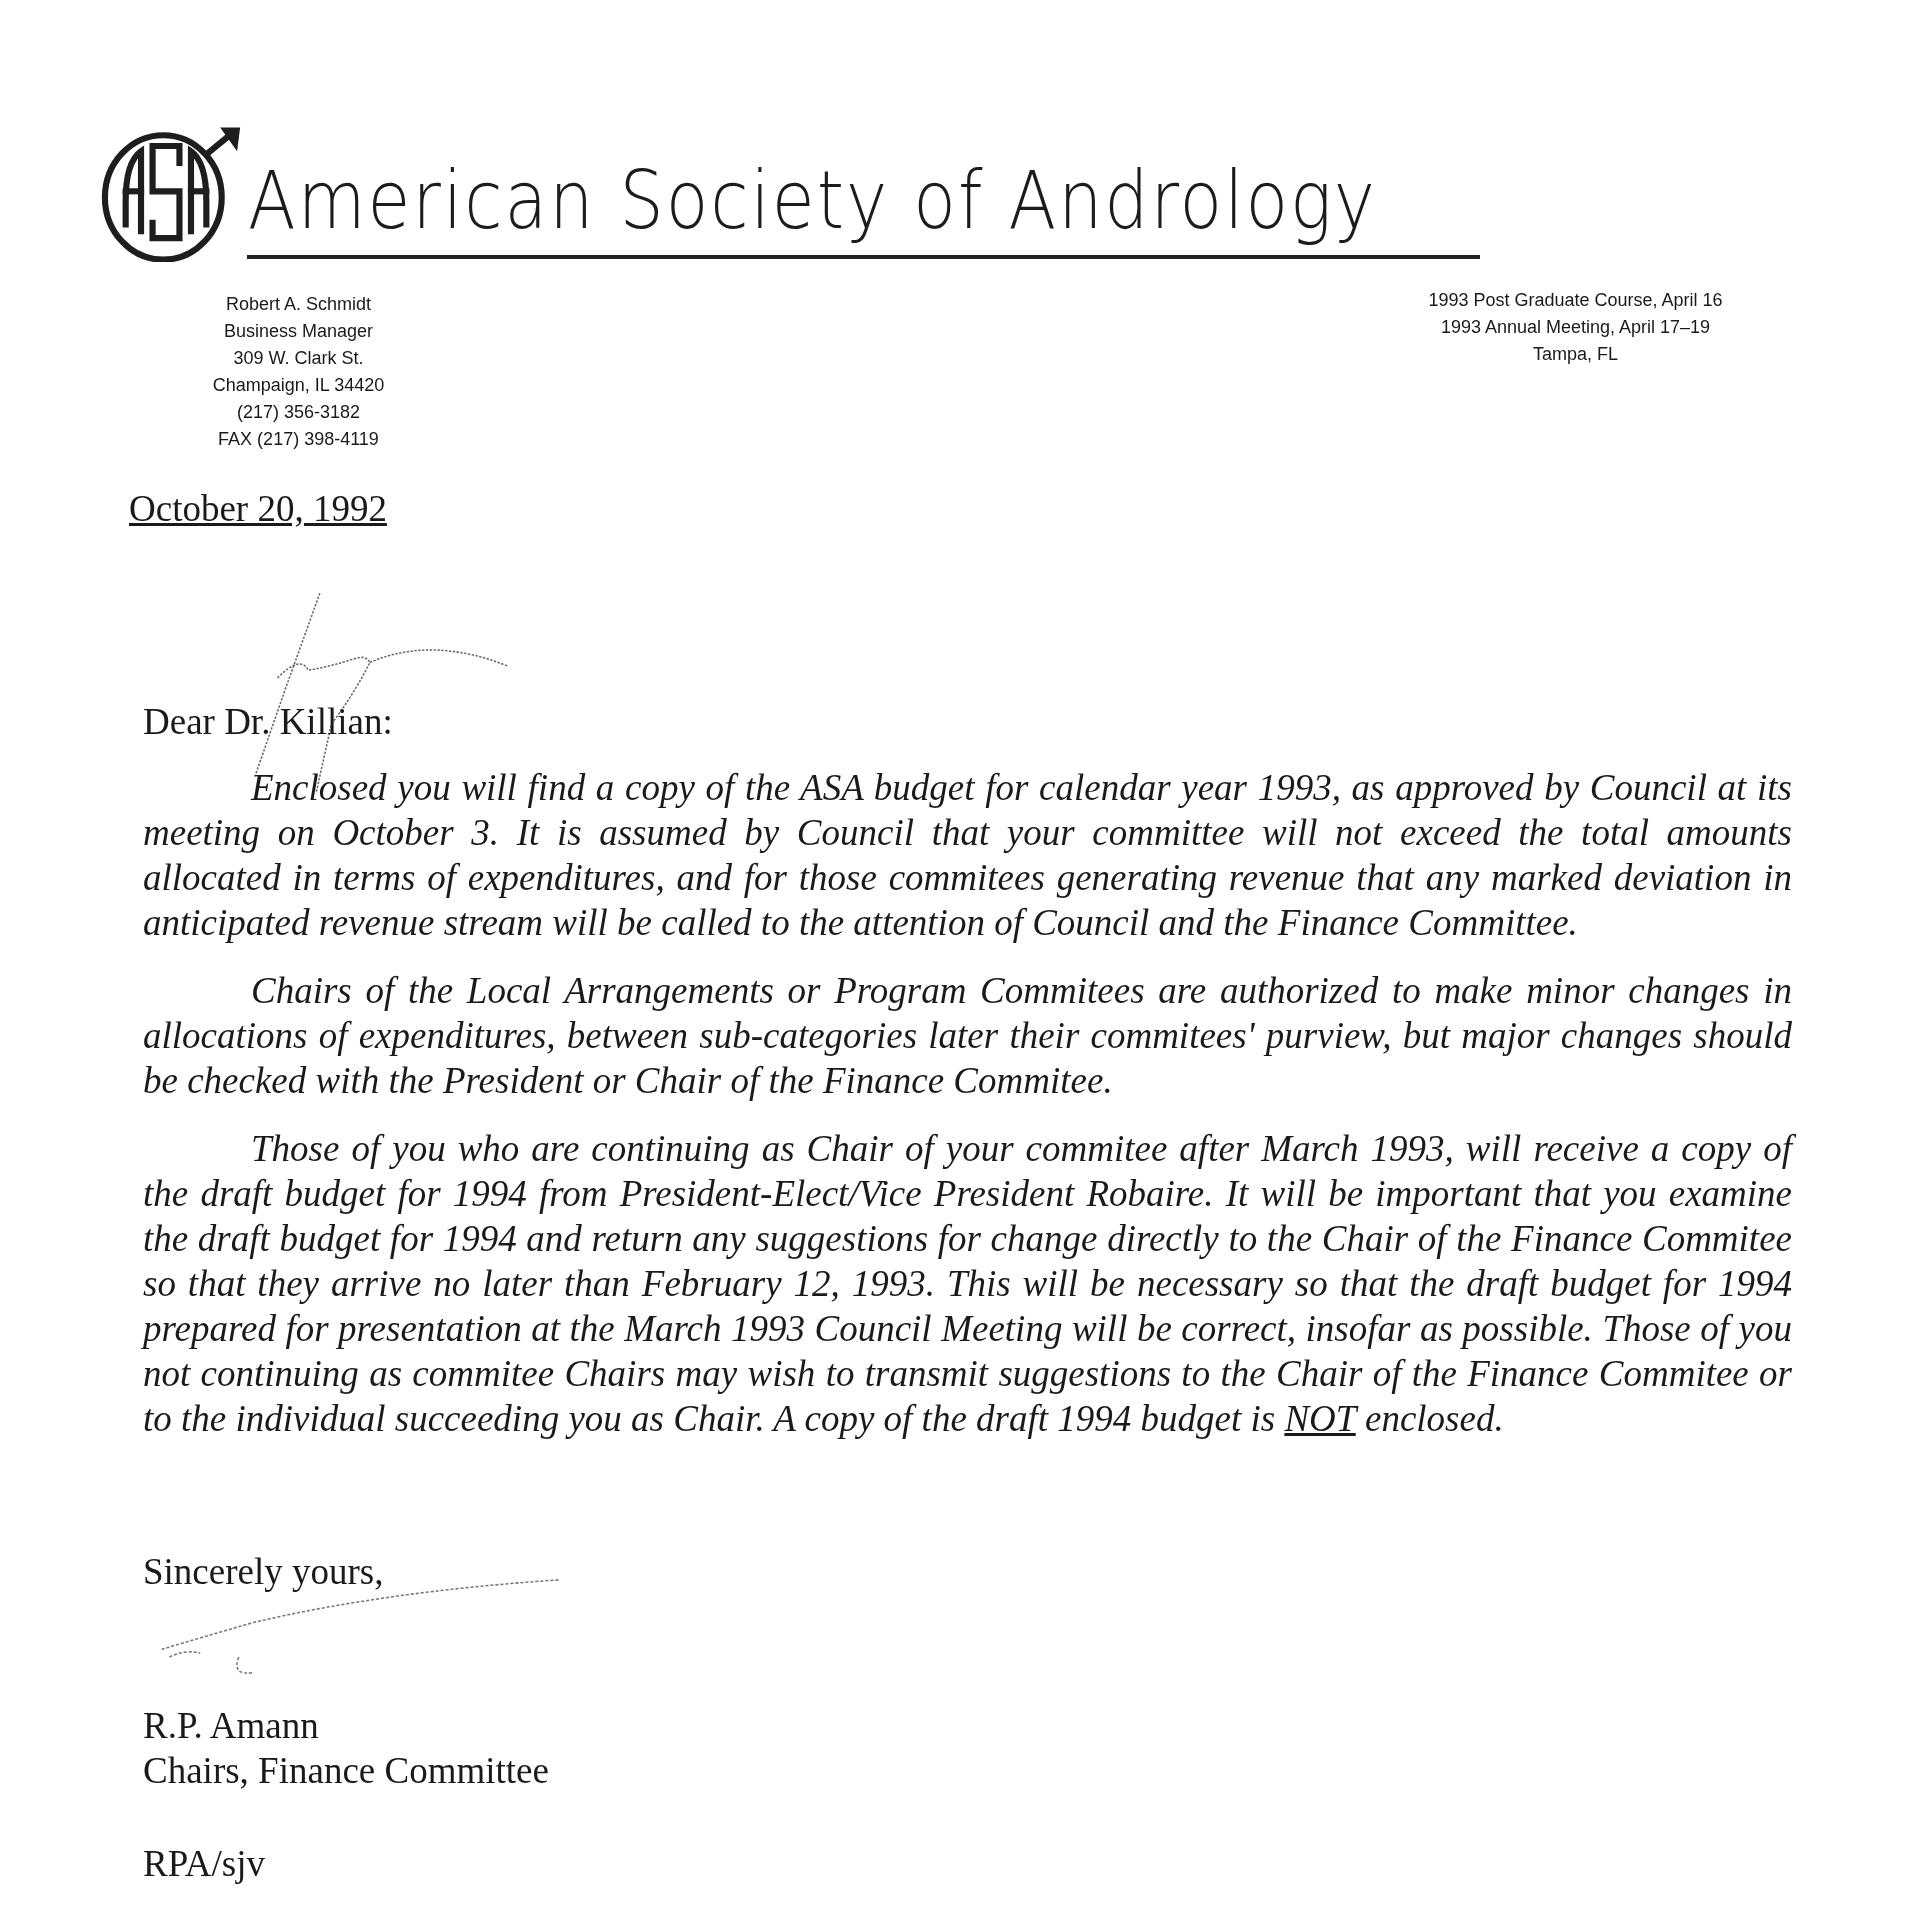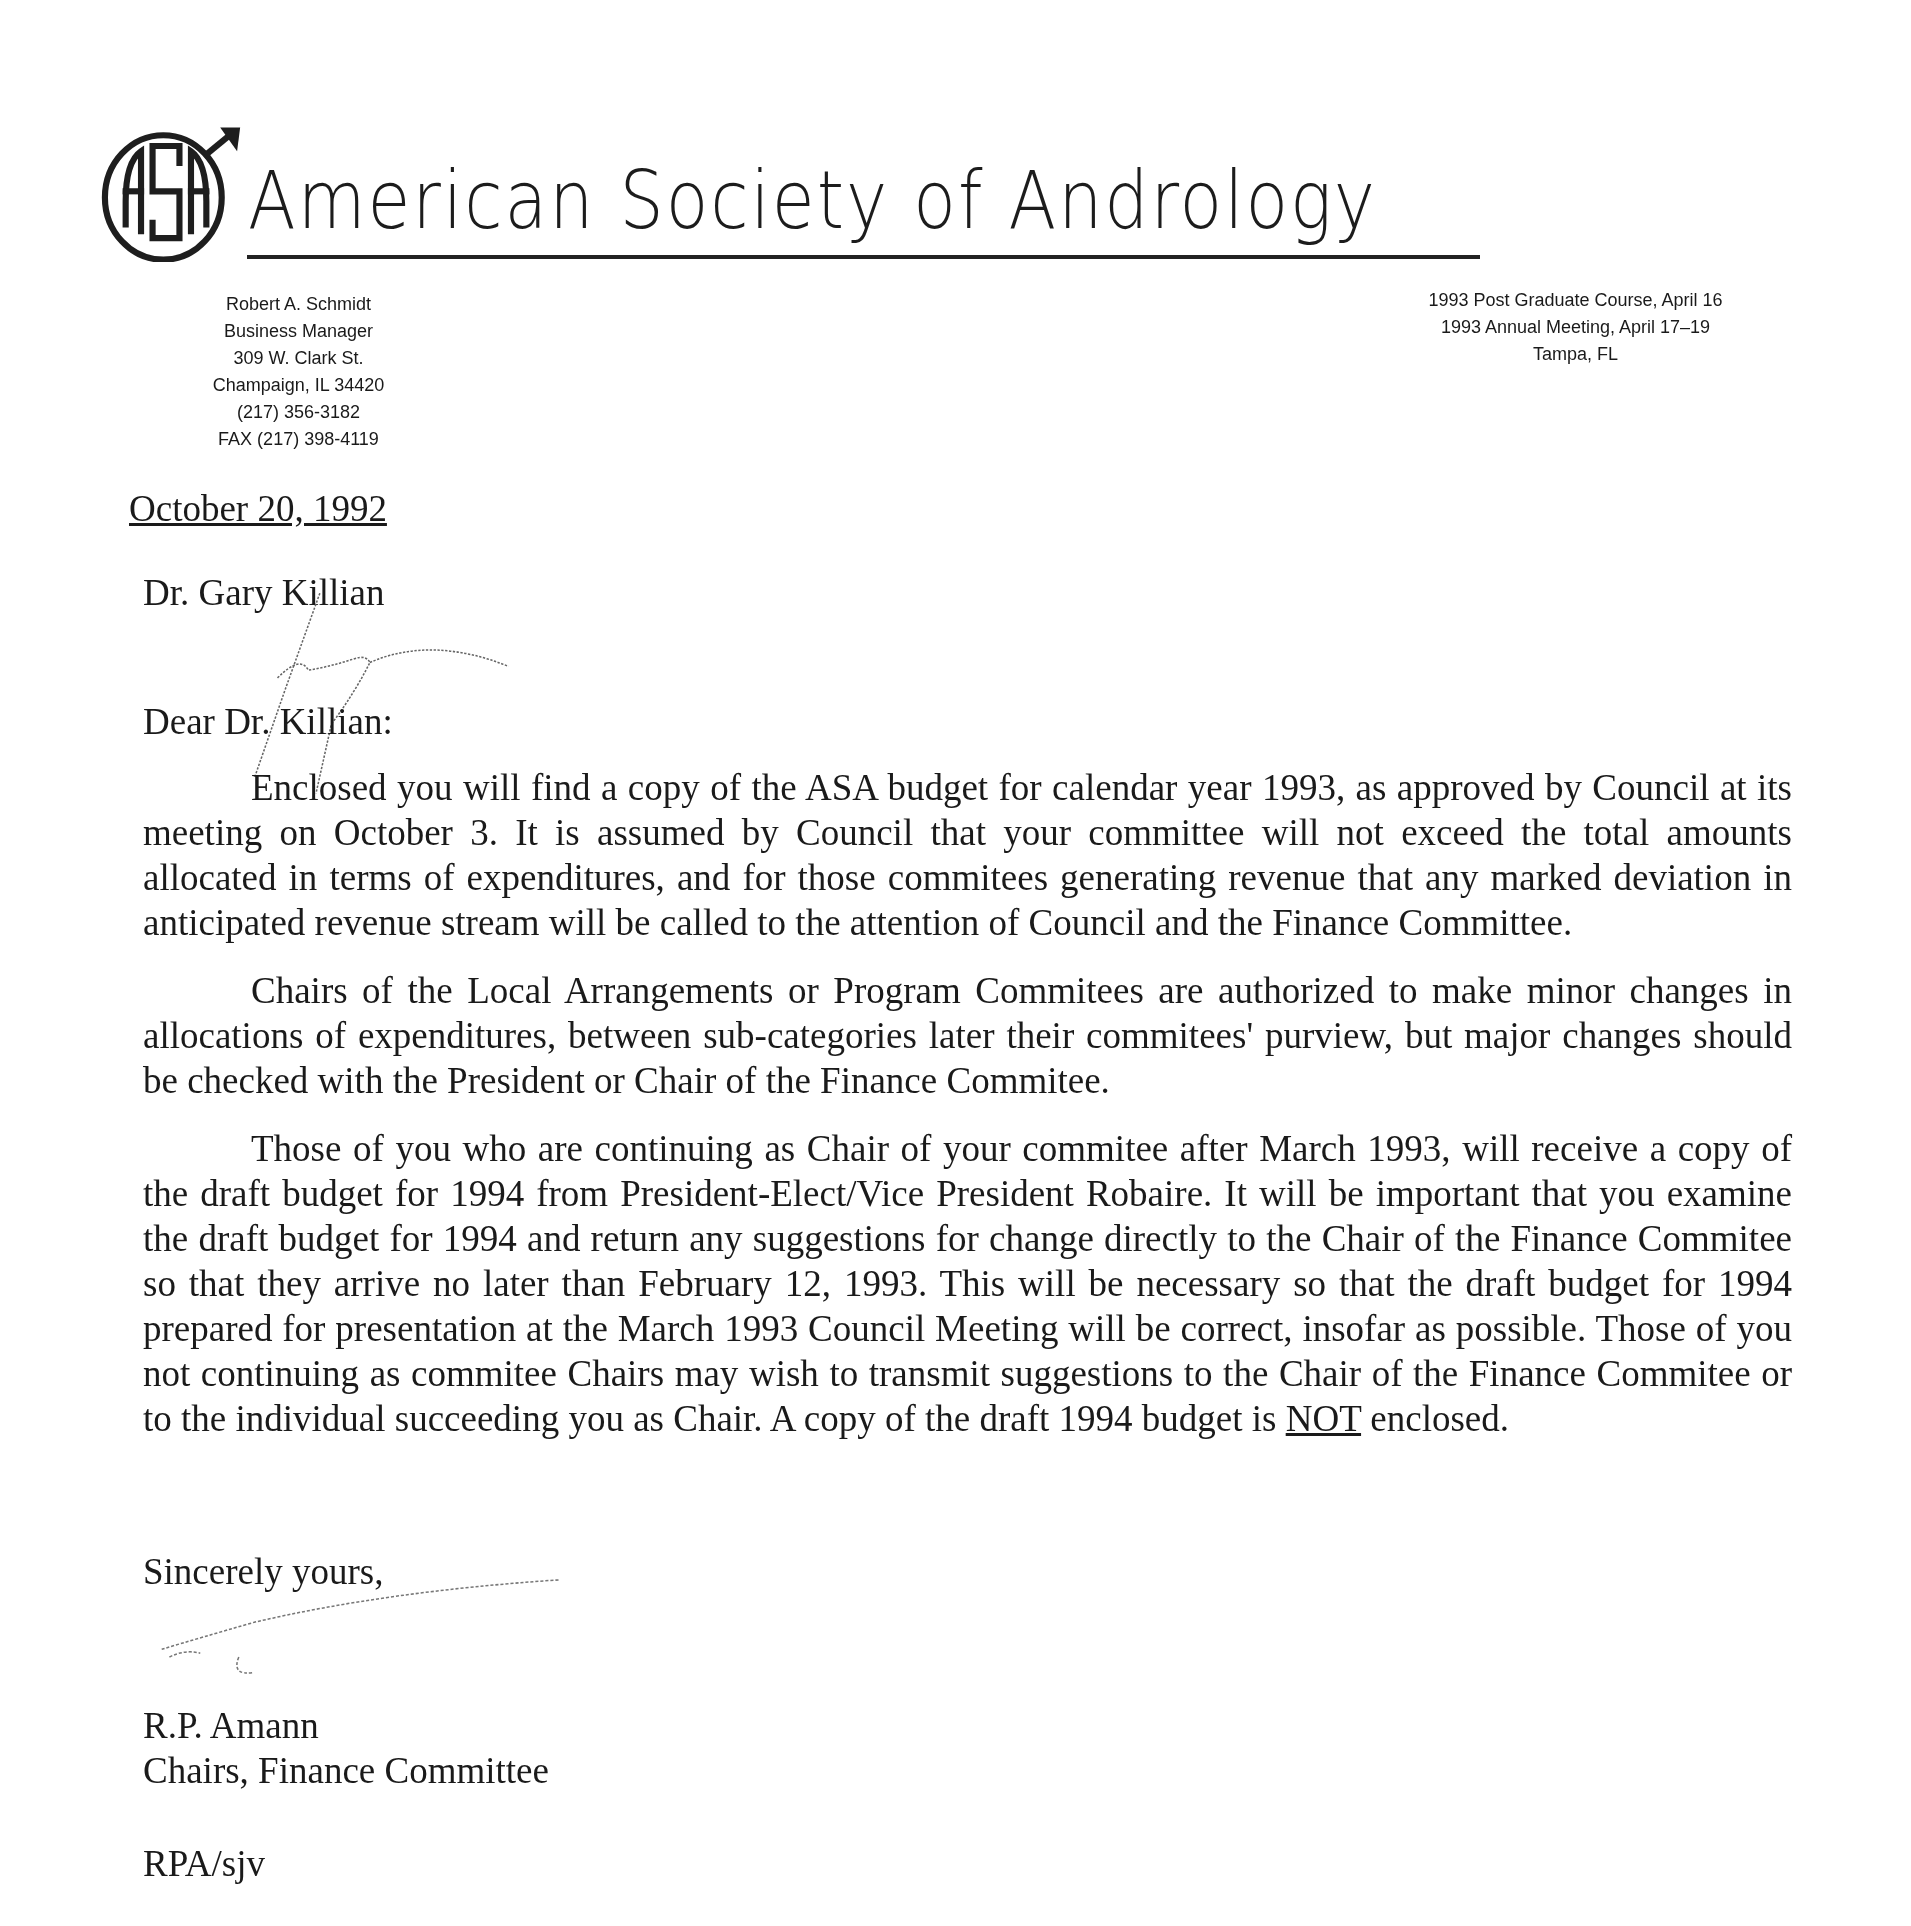--- a/index.html
+++ b/index.html
@@ -18,21 +18,21 @@
   .sans-small { font-family: "Liberation Sans", sans-serif; font-size: 18px; line-height: 27px; }
   .sender { position: absolute; left: 150px; top: 291px; width: 297px; text-align: center; }
   .event { position: absolute; left: 1325px; top: 287px; width: 501px; text-align: center; }
 
   .serif { font-family: "Liberation Serif", serif; font-size: 37px; line-height: 45px; }
   .date { position: absolute; left: 129px; top: 486px; text-decoration: underline; }
   .recipient { position: absolute; left: 143px; top: 570px; }
   .salutation { position: absolute; left: 143px; top: 699px; }
 
   .body { position: absolute; left: 143px; top: 765px; width: 1649px; }
-  .para { text-align: justify; text-indent: 108px; margin: 0 0 23px 0; }
+  .para { text-align: justify; text-indent: 108px; margin: 0 0 23px 0; font-style: italic; }
   .para u { text-decoration: underline; }
 
   .closing { position: absolute; left: 143px; top: 1549px; }
   .sig-name { position: absolute; left: 143px; top: 1703px; }
   .sig-title { position: absolute; left: 143px; top: 1748px; }
   .initials { position: absolute; left: 143px; top: 1841px; }
 
   .cc-label { position: absolute; left: 143px; top: 1920px; }
   .cc-list { position: absolute; left: 254px; top: 1920px; }
   .cc-list div { height: 45px; }
@@ -74,21 +74,20 @@
 
 <div class="event sans-small">
   <div>1993 Post Graduate Course, April 16</div>
   <div>1993 Annual Meeting, April 17–19</div>
   <div>Tampa, FL</div>
 </div>
 
 <div class="date serif">October 20, 1992</div>
 
 <div class="recipient serif">
-  <div>Dr. Gary Killian</div>
 </div>
 
 <svg class="signature-scribble" style="left:239px; top:593px; width:385px; height:216px;" viewBox="0 0 1000 560">
   <g fill="none" stroke="#666" stroke-width="4" stroke-dasharray="6 4">
     <path d="M 210 0 L 120 250 L 40 480"></path>
     <path d="M 100 220 Q 160 160 180 200 Q 240 190 300 170 Q 330 160 340 180 Q 300 260 240 340 L 200 520"></path>
     <path d="M 340 180 Q 500 110 700 190"></path>
   </g>
 </svg>
 

